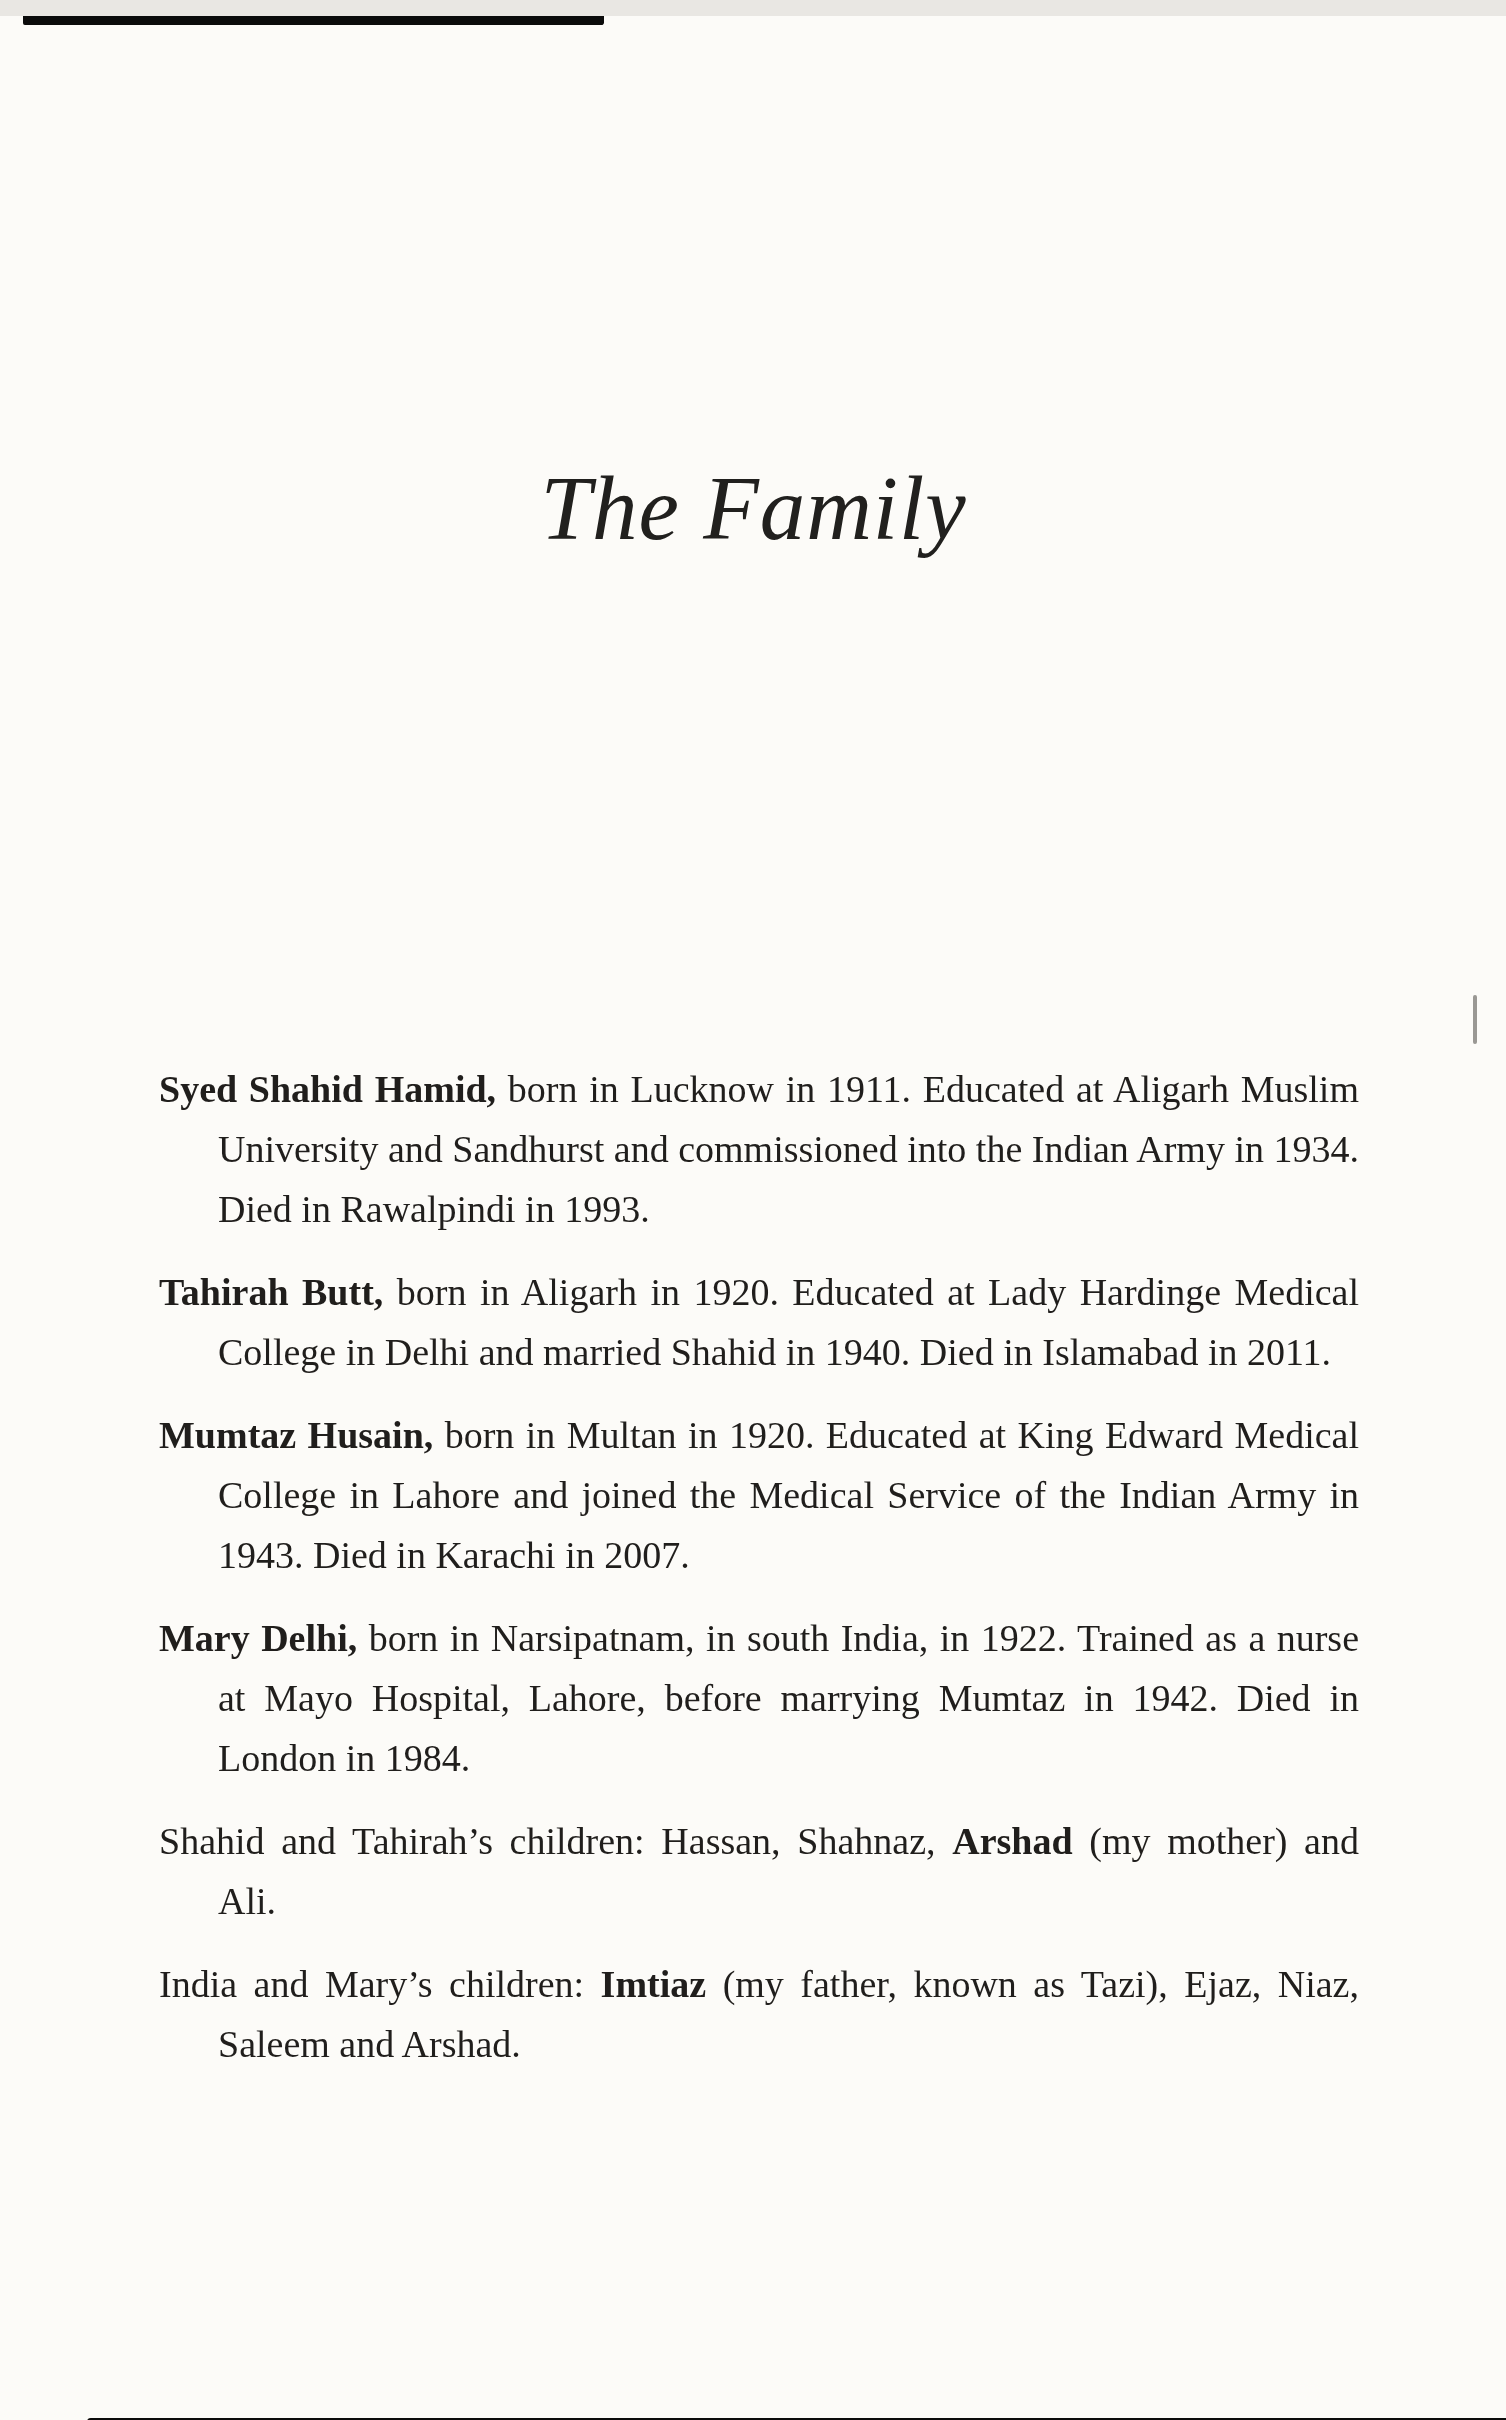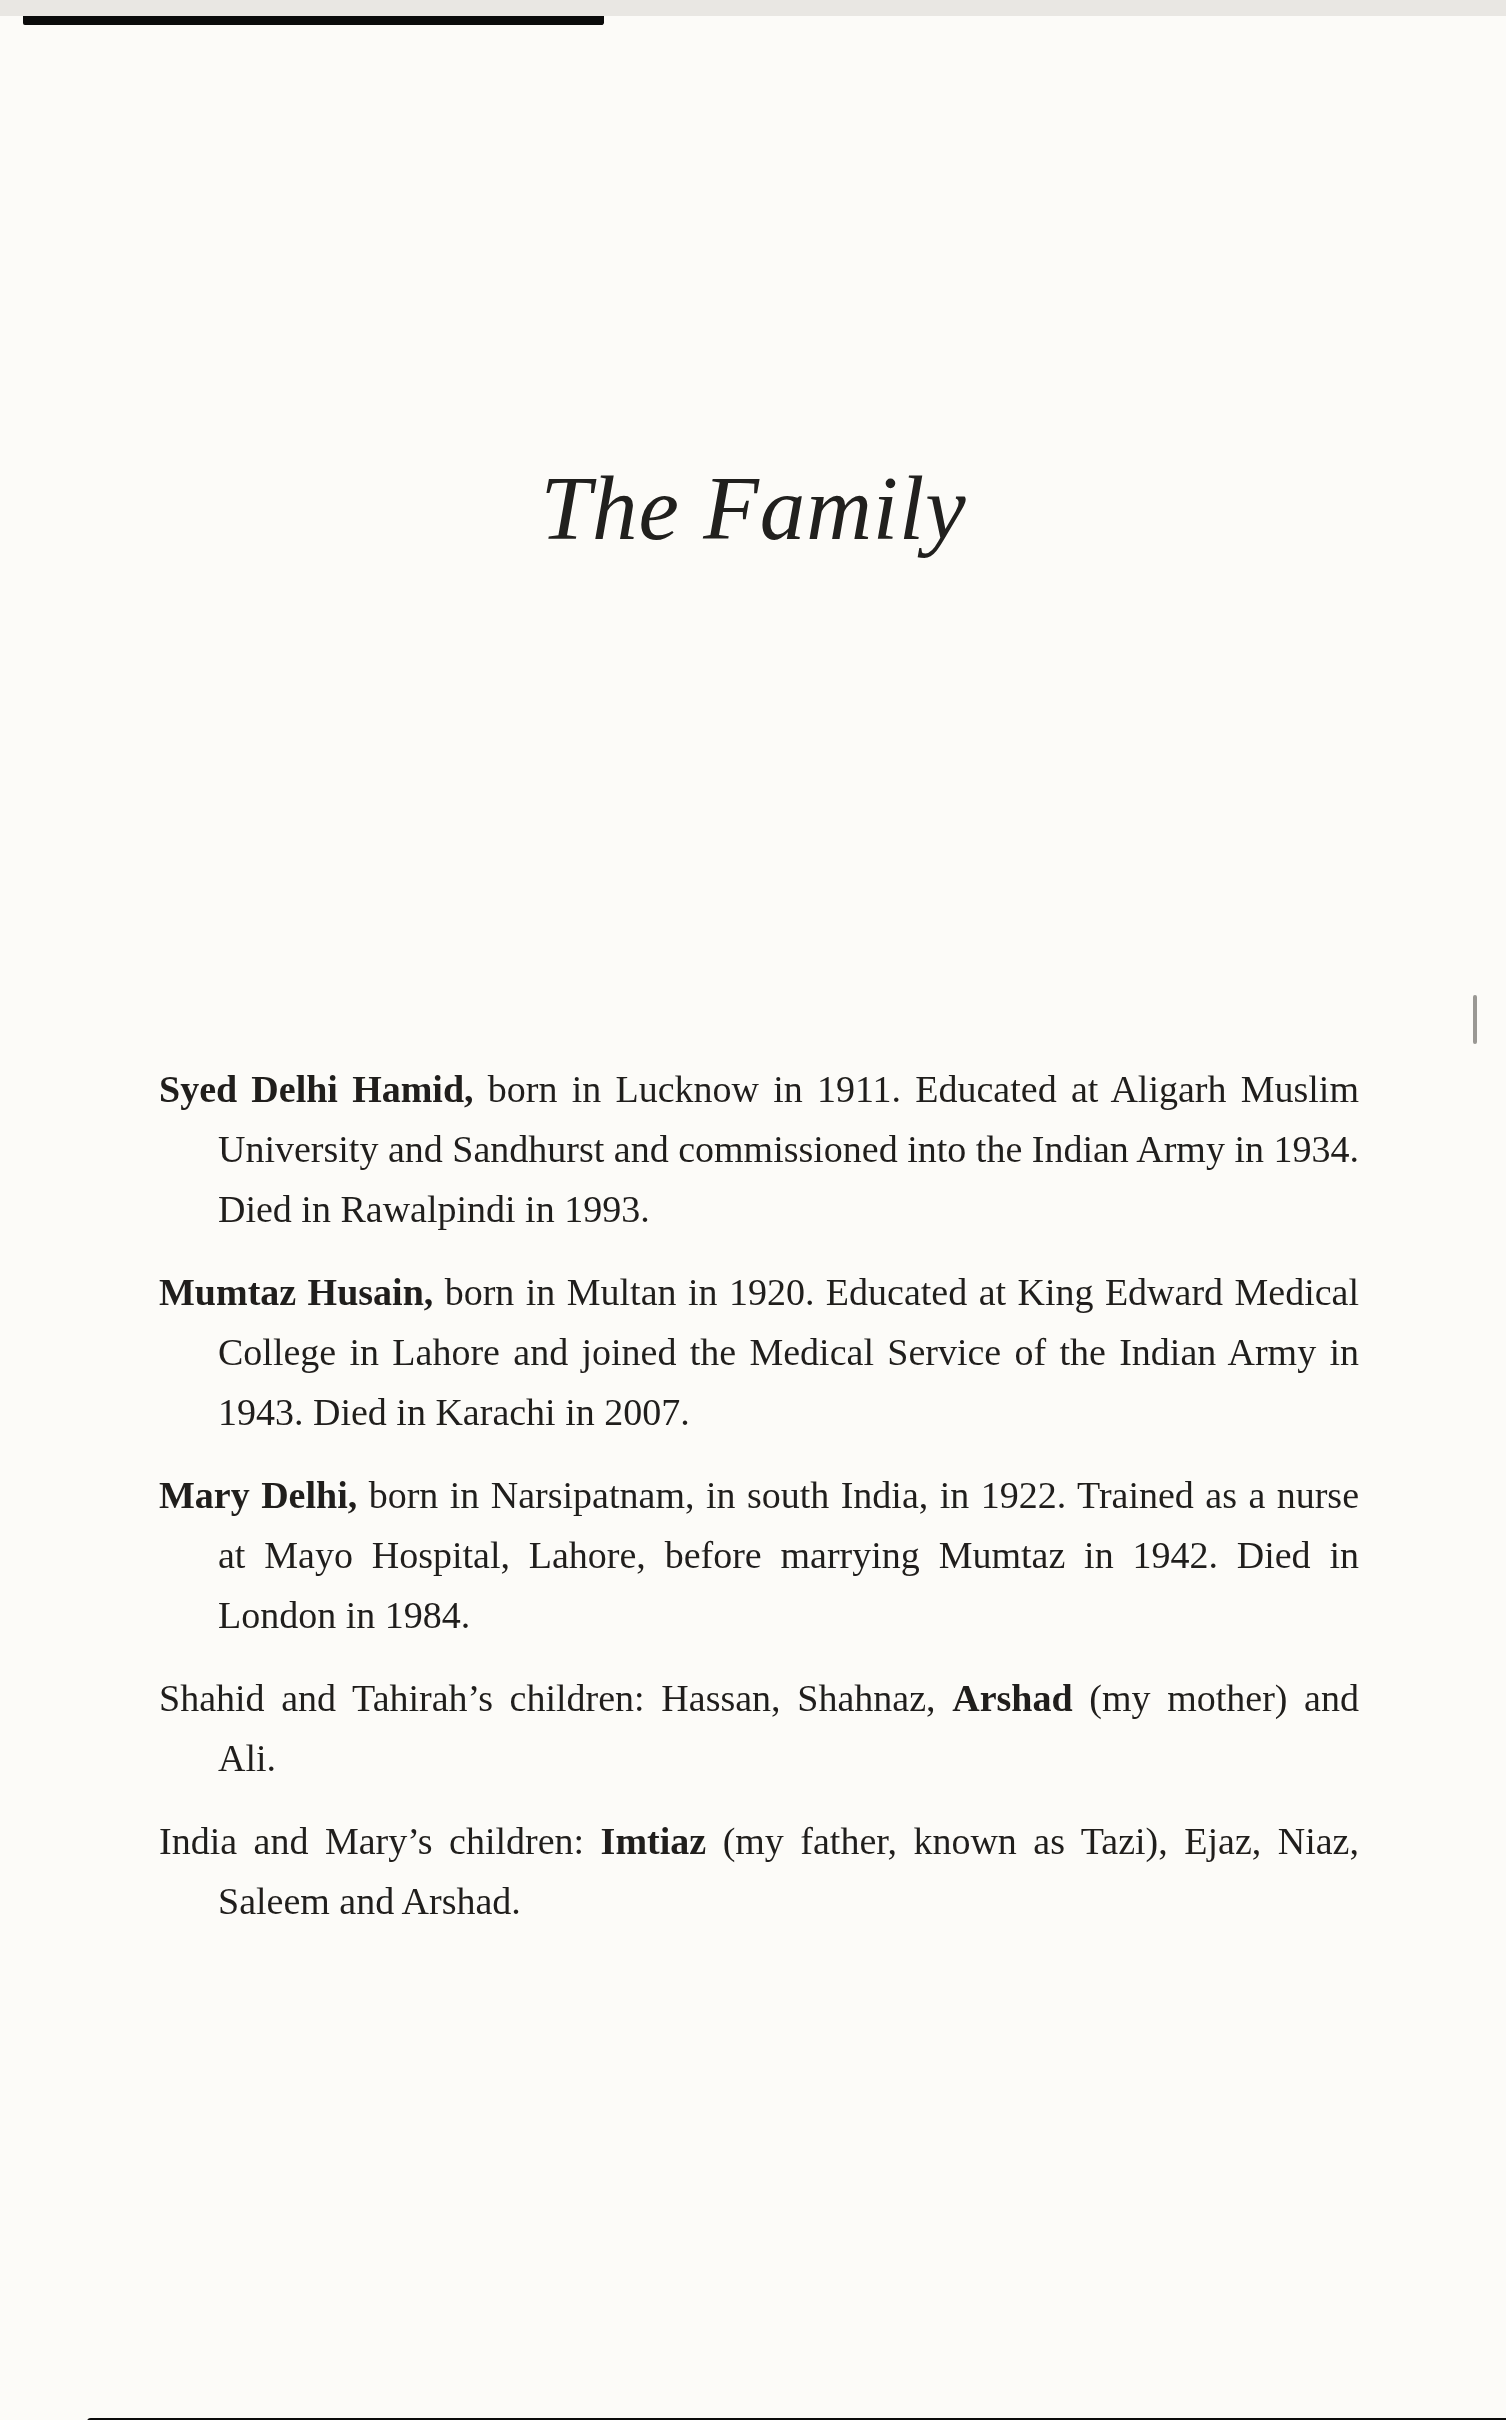--- a/index.html
+++ b/index.html
@@ -87,22 +87,23 @@
 <div class="page">
 
   <div class="artifact artifact-top"></div>
   <div class="artifact artifact-bottom"></div>
   <div class="artifact-right-mark artifact" style="background:#9a9894;"></div>
 
   <h1 class="title">The Family</h1>
 
   <div class="body-block">
 
-    <p class="para"><span></span><span class="bold">Syed Delhi Hamid,</span><span> born in Lucknow in 1911. Educated at Aligarh Muslim University and Sandhurst and commissioned into the Indian Army in 1934. Died in Rawalpindi in 1993.</span></p>
+    <p class="para"><span></span><span class="bold">Syed Shahid Hamid,</span><span> born in Lucknow in 1911. Educated at Aligarh Muslim University and Sandhurst and commissioned into the Indian Army in 1934. Died in Rawalpindi in 1993.</span></p>
 
+    <p class="para"><span></span><span class="bold">Tahirah Butt,</span><span> born in Aligarh in 1920. Educated at Lady Hardinge Medical College in Delhi and married Shahid in 1940. Died in Islamabad in 2011.</span></p>
 
     <p class="para"><span></span><span class="bold">Mumtaz Husain,</span><span> born in Multan in 1920. Educated at King Edward Medical College in Lahore and joined the Medical Service of the Indian Army in 1943. Died in Karachi in 2007.</span></p>
 
     <p class="para"><span></span><span class="bold">Mary Delhi,</span><span> born in Narsipatnam, in south India, in 1922. Trained as a nurse at Mayo Hospital, Lahore, before marrying Mumtaz in 1942. Died in London in 1984.</span></p>
 
     <p class="para"><span>Shahid and Tahirah’s children: Hassan, Shahnaz, </span><span class="bold">Arshad</span><span> (my mother) and Ali.</span></p>
 
     <p class="para"><span>India and Mary’s children: </span><span class="bold">Imtiaz</span><span> (my father, known as Tazi), Ejaz, Niaz, Saleem and Arshad.</span></p>
 
   </div>

